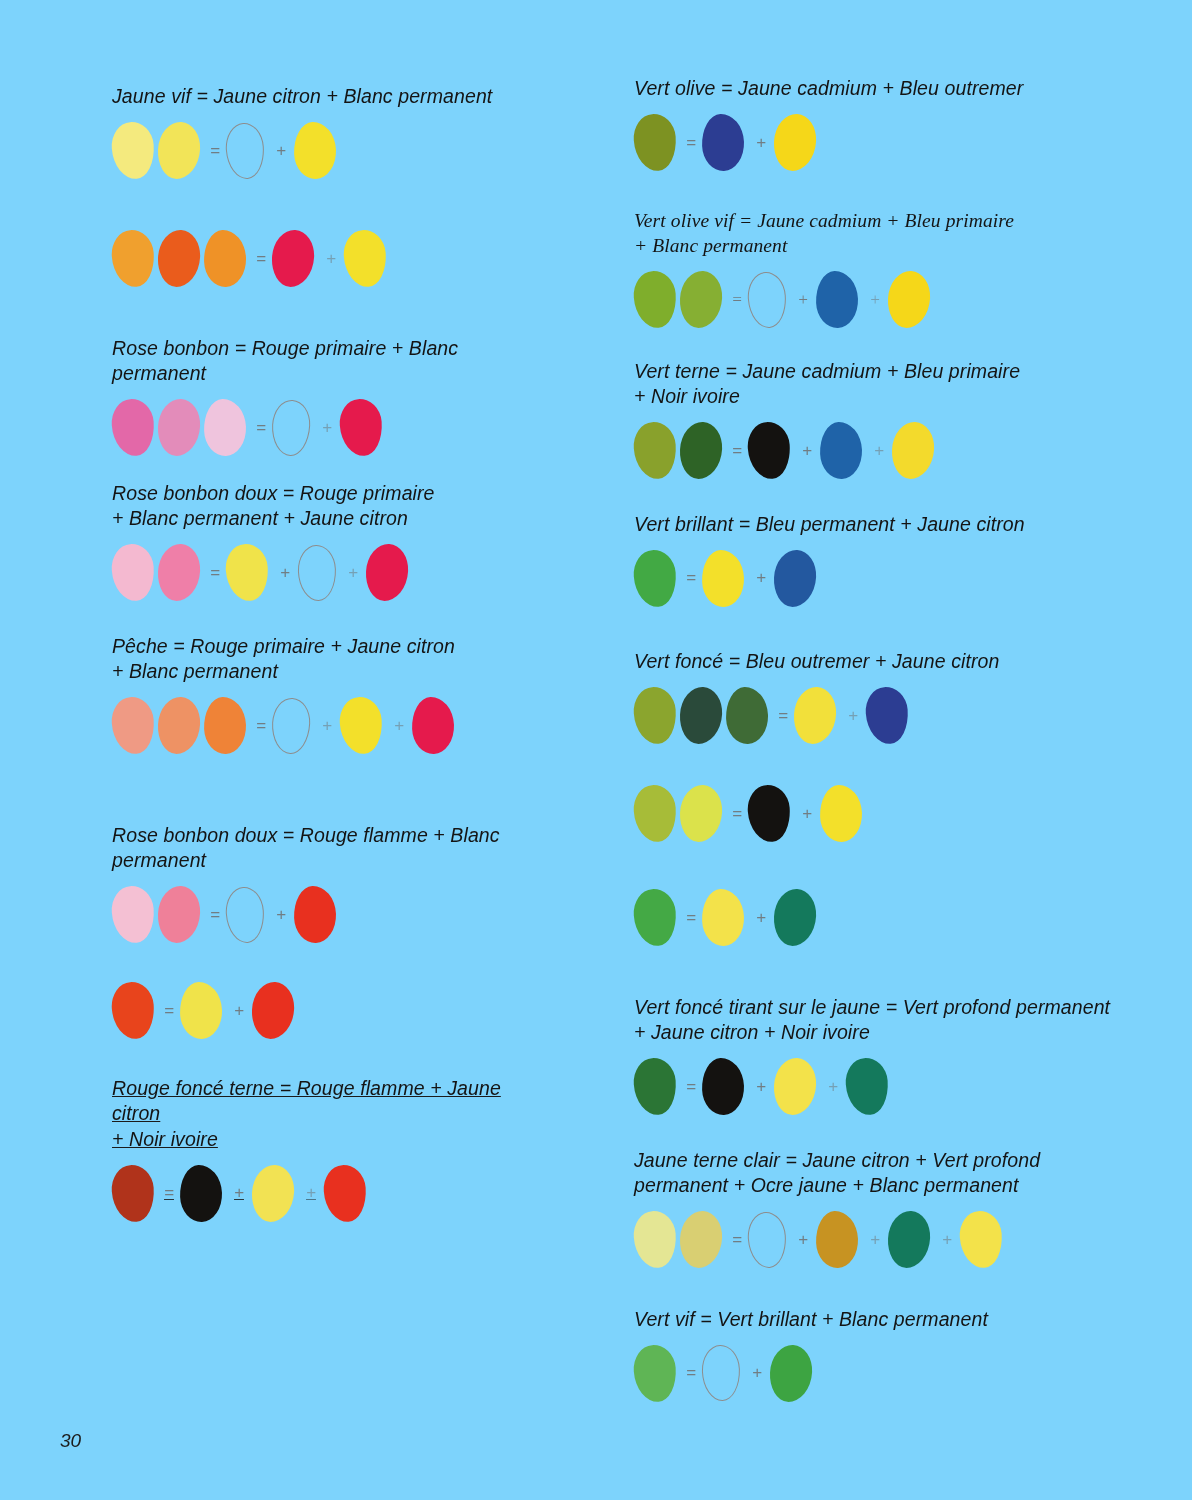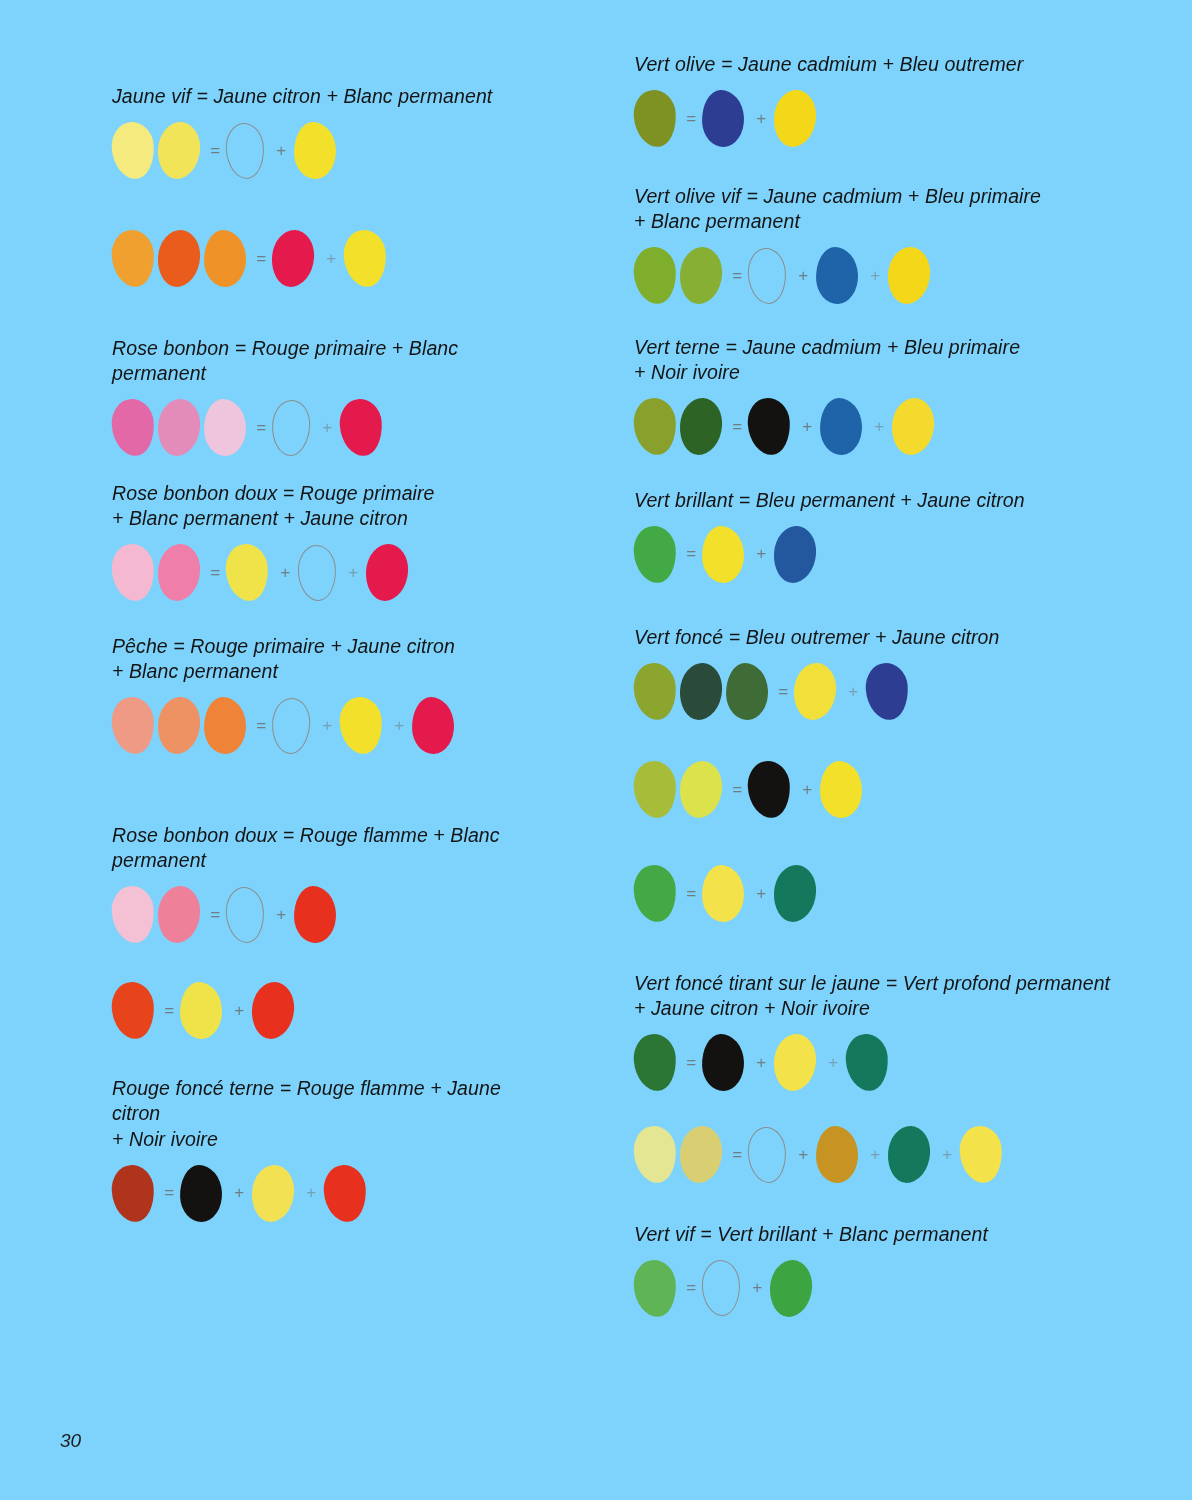--- a/index.html
+++ b/index.html
@@ -35,21 +35,21 @@
     box-sizing: border-box;
   }
   .column.left {
     width: 525px;
     padding-left: 112px;
     padding-top: 84px;
   }
   .column.right {
     width: 667px;
     padding-left: 634px - 525px;
-    padding-top: 52px;
+    padding-top: 76px;
   }
   .column.right { padding-left: 109px; }
 
   .recipe {
     margin-bottom: 0;
   }
 
   .recipe-text {
     font-style: italic;
     font-size: 19.5px;
@@ -222,21 +222,21 @@
             <div class="swatch" style="background: rgb(232, 68, 28);"></div>
             <span class="gap-sm"></span>
             <span class="op eq">=</span>
             <div class="swatch v3" style="background: rgb(240, 227, 74);"></div>
             <span class="gap-sm"></span>
             <span class="op plus">+</span>
             <div class="swatch v2" style="background: rgb(232, 48, 31);"></div>
             <span class="gap-sm"></span>
           </div>
         </div>
-        <div class="recipe" style="margin-bottom: 0px;">
+        <div class="recipe" style="margin-bottom: 0px; text-decoration: underline;">
           <div class="recipe-text">Rouge foncé terne = Rouge flamme + Jaune citron
 + Noir ivoire</div>
           <div class="swatch-row">
             <div class="swatch" style="background: rgb(176, 51, 27);"></div>
             <span class="gap-sm"></span>
             <span class="op eq">=</span>
             <div class="swatch v3" style="background: rgb(20, 18, 16);"></div>
             <span class="gap-sm"></span>
             <span class="op plus">+</span>
             <div class="swatch v2" style="background: rgb(242, 226, 83);"></div>
@@ -254,21 +254,21 @@
             <div class="swatch" style="background: rgb(125, 146, 34);"></div>
             <span class="gap-sm"></span>
             <span class="op eq">=</span>
             <div class="swatch v3" style="background: rgb(44, 61, 146);"></div>
             <span class="gap-sm"></span>
             <span class="op plus">+</span>
             <div class="swatch v2" style="background: rgb(245, 215, 25);"></div>
             <span class="gap-sm"></span>
           </div>
         </div>
-        <div class="recipe" style="margin-bottom: 28px;">
+        <div class="recipe" style="margin-bottom: 28px; font-family: Liberation Serif, serif;">
           <div class="recipe-text">Vert olive vif = Jaune cadmium + Bleu primaire
 + Blanc permanent</div>
           <div class="swatch-row">
             <div class="swatch" style="background: rgb(127, 174, 44);"></div>
             <span class="gap-sm"></span>
             <div class="swatch v2" style="background: rgb(134, 175, 51);"></div>
             <span class="gap-sm"></span>
             <span class="op eq">=</span>
             <div class="swatch white"></div>
             <span class="gap-sm"></span>
@@ -366,20 +366,22 @@
             <span class="gap-sm"></span>
             <span class="op plus">+</span>
             <div class="swatch v2" style="background: rgb(243, 226, 74);"></div>
             <span class="gap-sm"></span>
             <span class="op plus faint">+</span>
             <div class="swatch" style="background: rgb(20, 121, 92);"></div>
             <span class="gap-sm"></span>
           </div>
         </div>
         <div class="recipe" style="margin-bottom: 36px;">
+          <div class="recipe-text">Jaune terne clair = Jaune citron + Vert profond
+permanent + Ocre jaune + Blanc permanent</div>
           <div class="swatch-row">
             <div class="swatch" style="background: rgb(228, 230, 148);"></div>
             <span class="gap-sm"></span>
             <div class="swatch v2" style="background: rgb(217, 207, 114);"></div>
             <span class="gap-sm"></span>
             <span class="op eq">=</span>
             <div class="swatch white"></div>
             <span class="gap-sm"></span>
             <span class="op plus">+</span>
             <div class="swatch v3" style="background: rgb(199, 147, 34);"></div>

